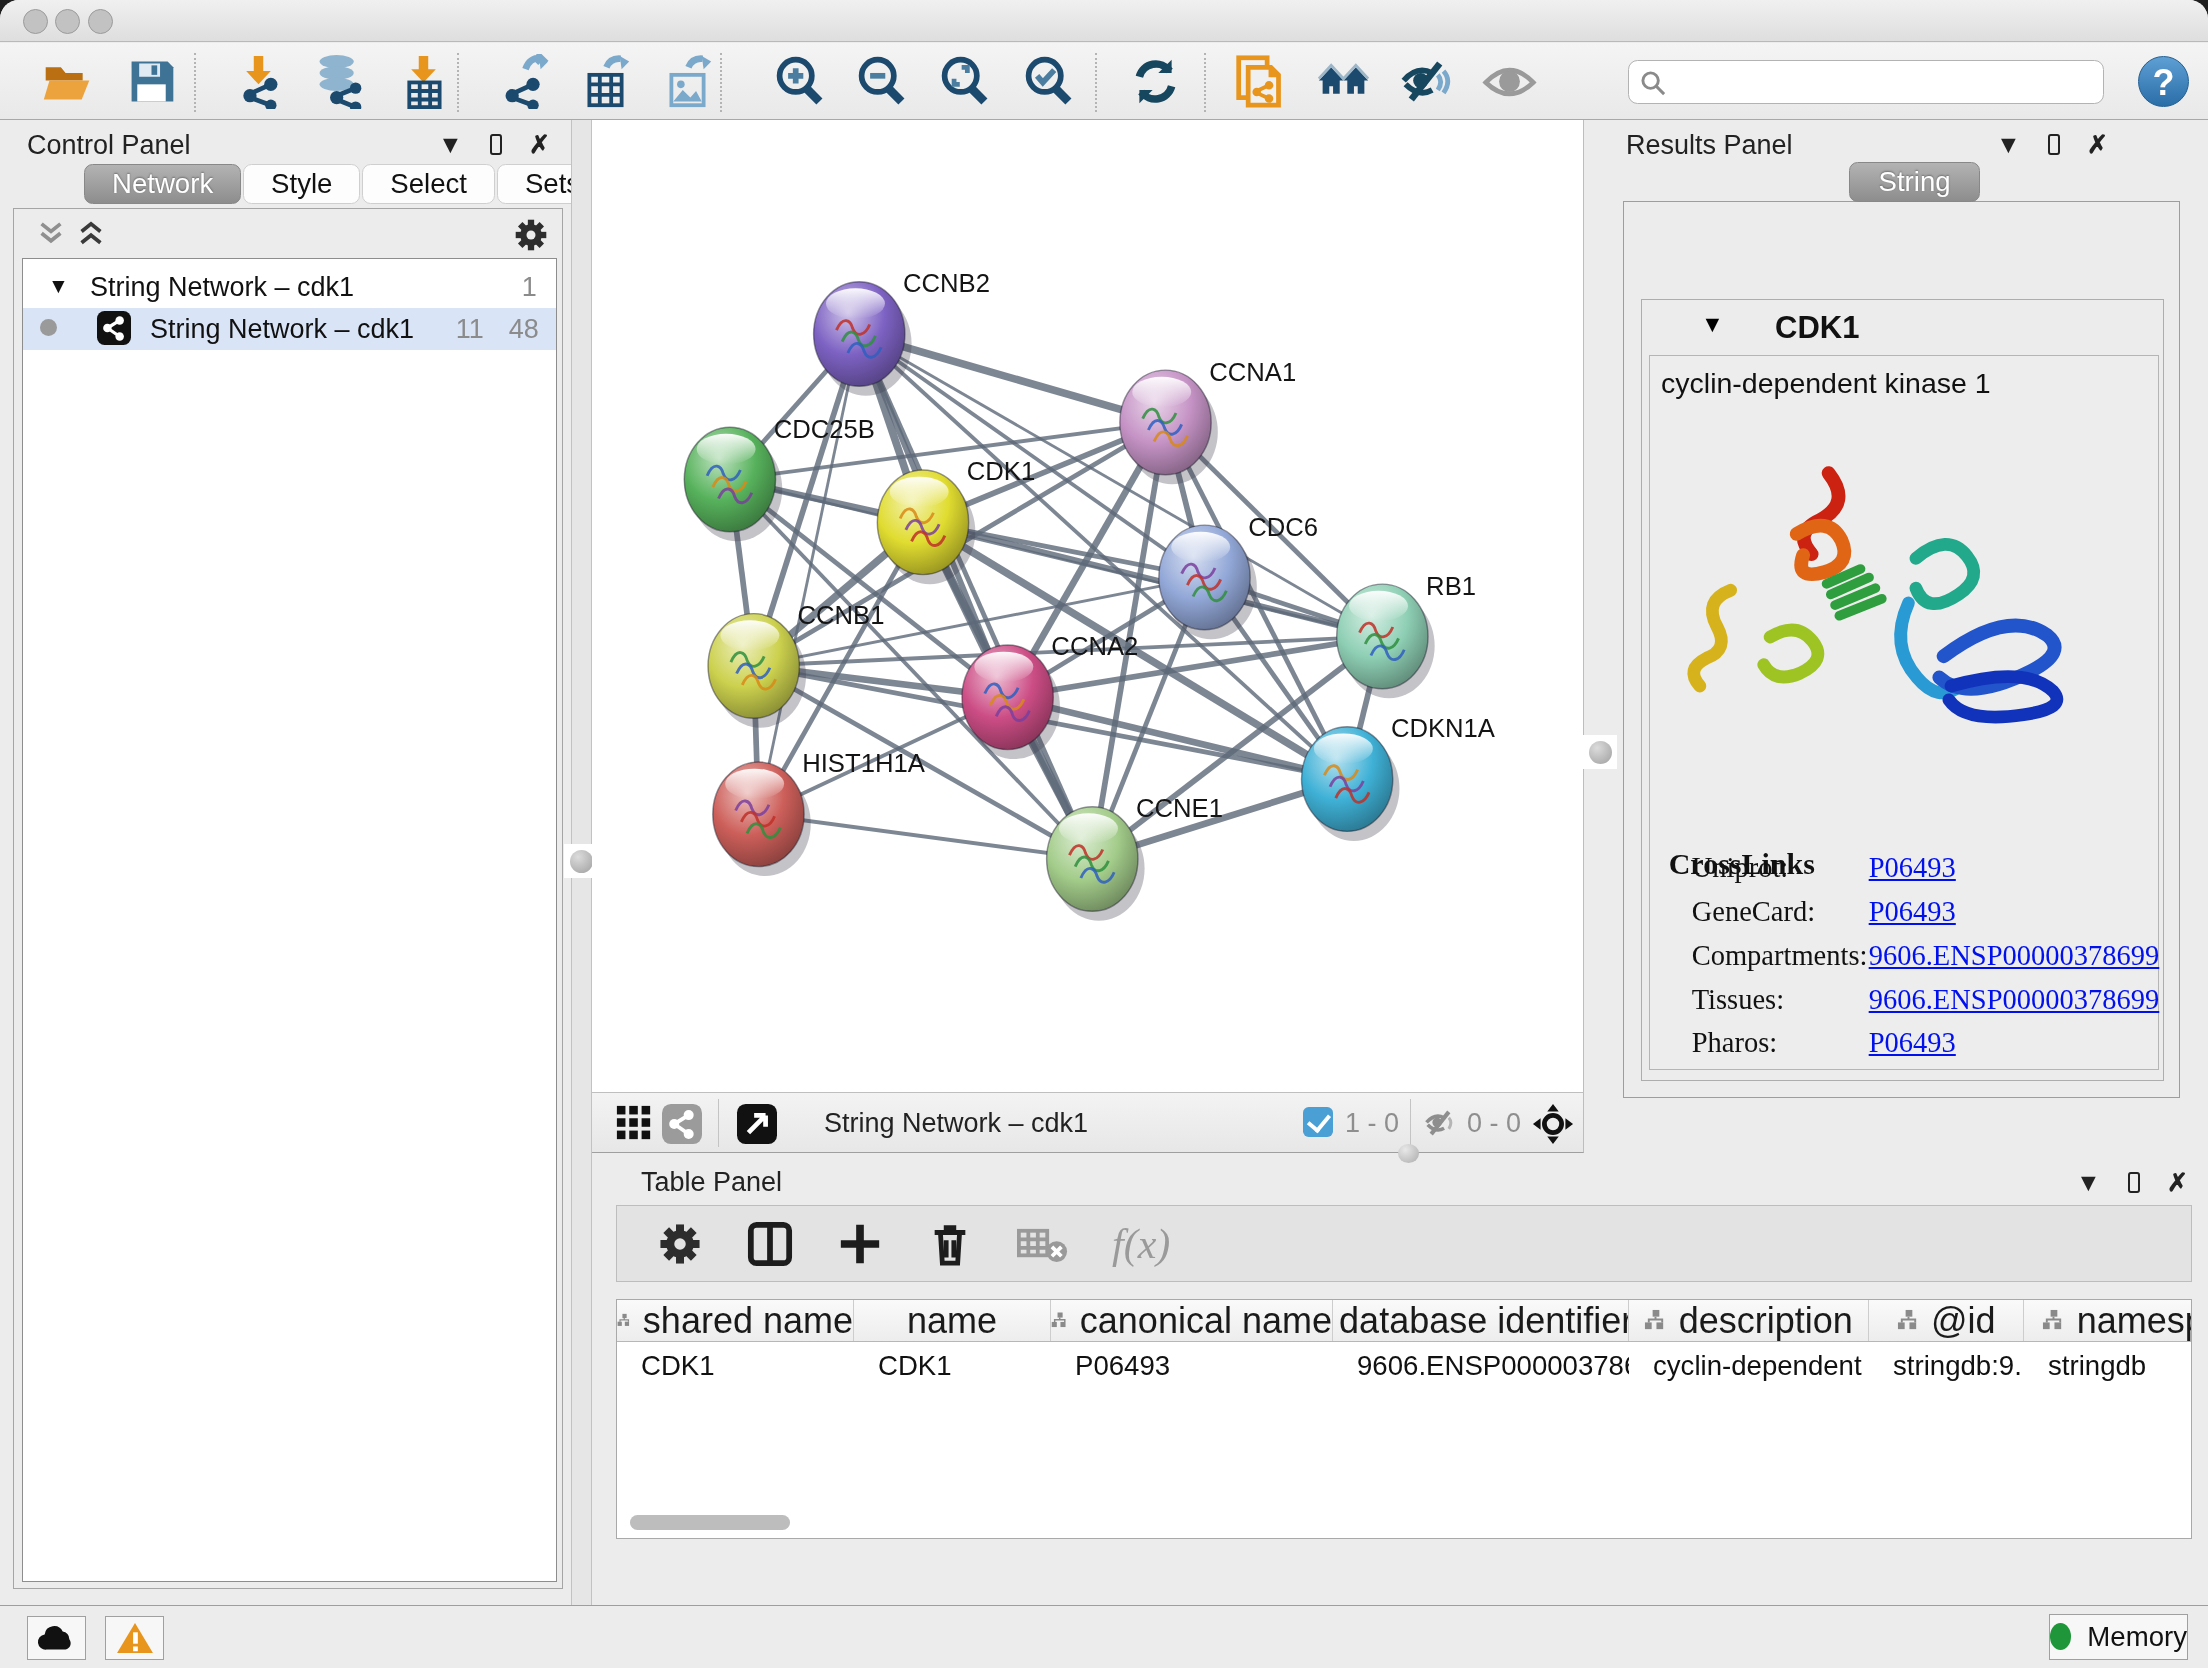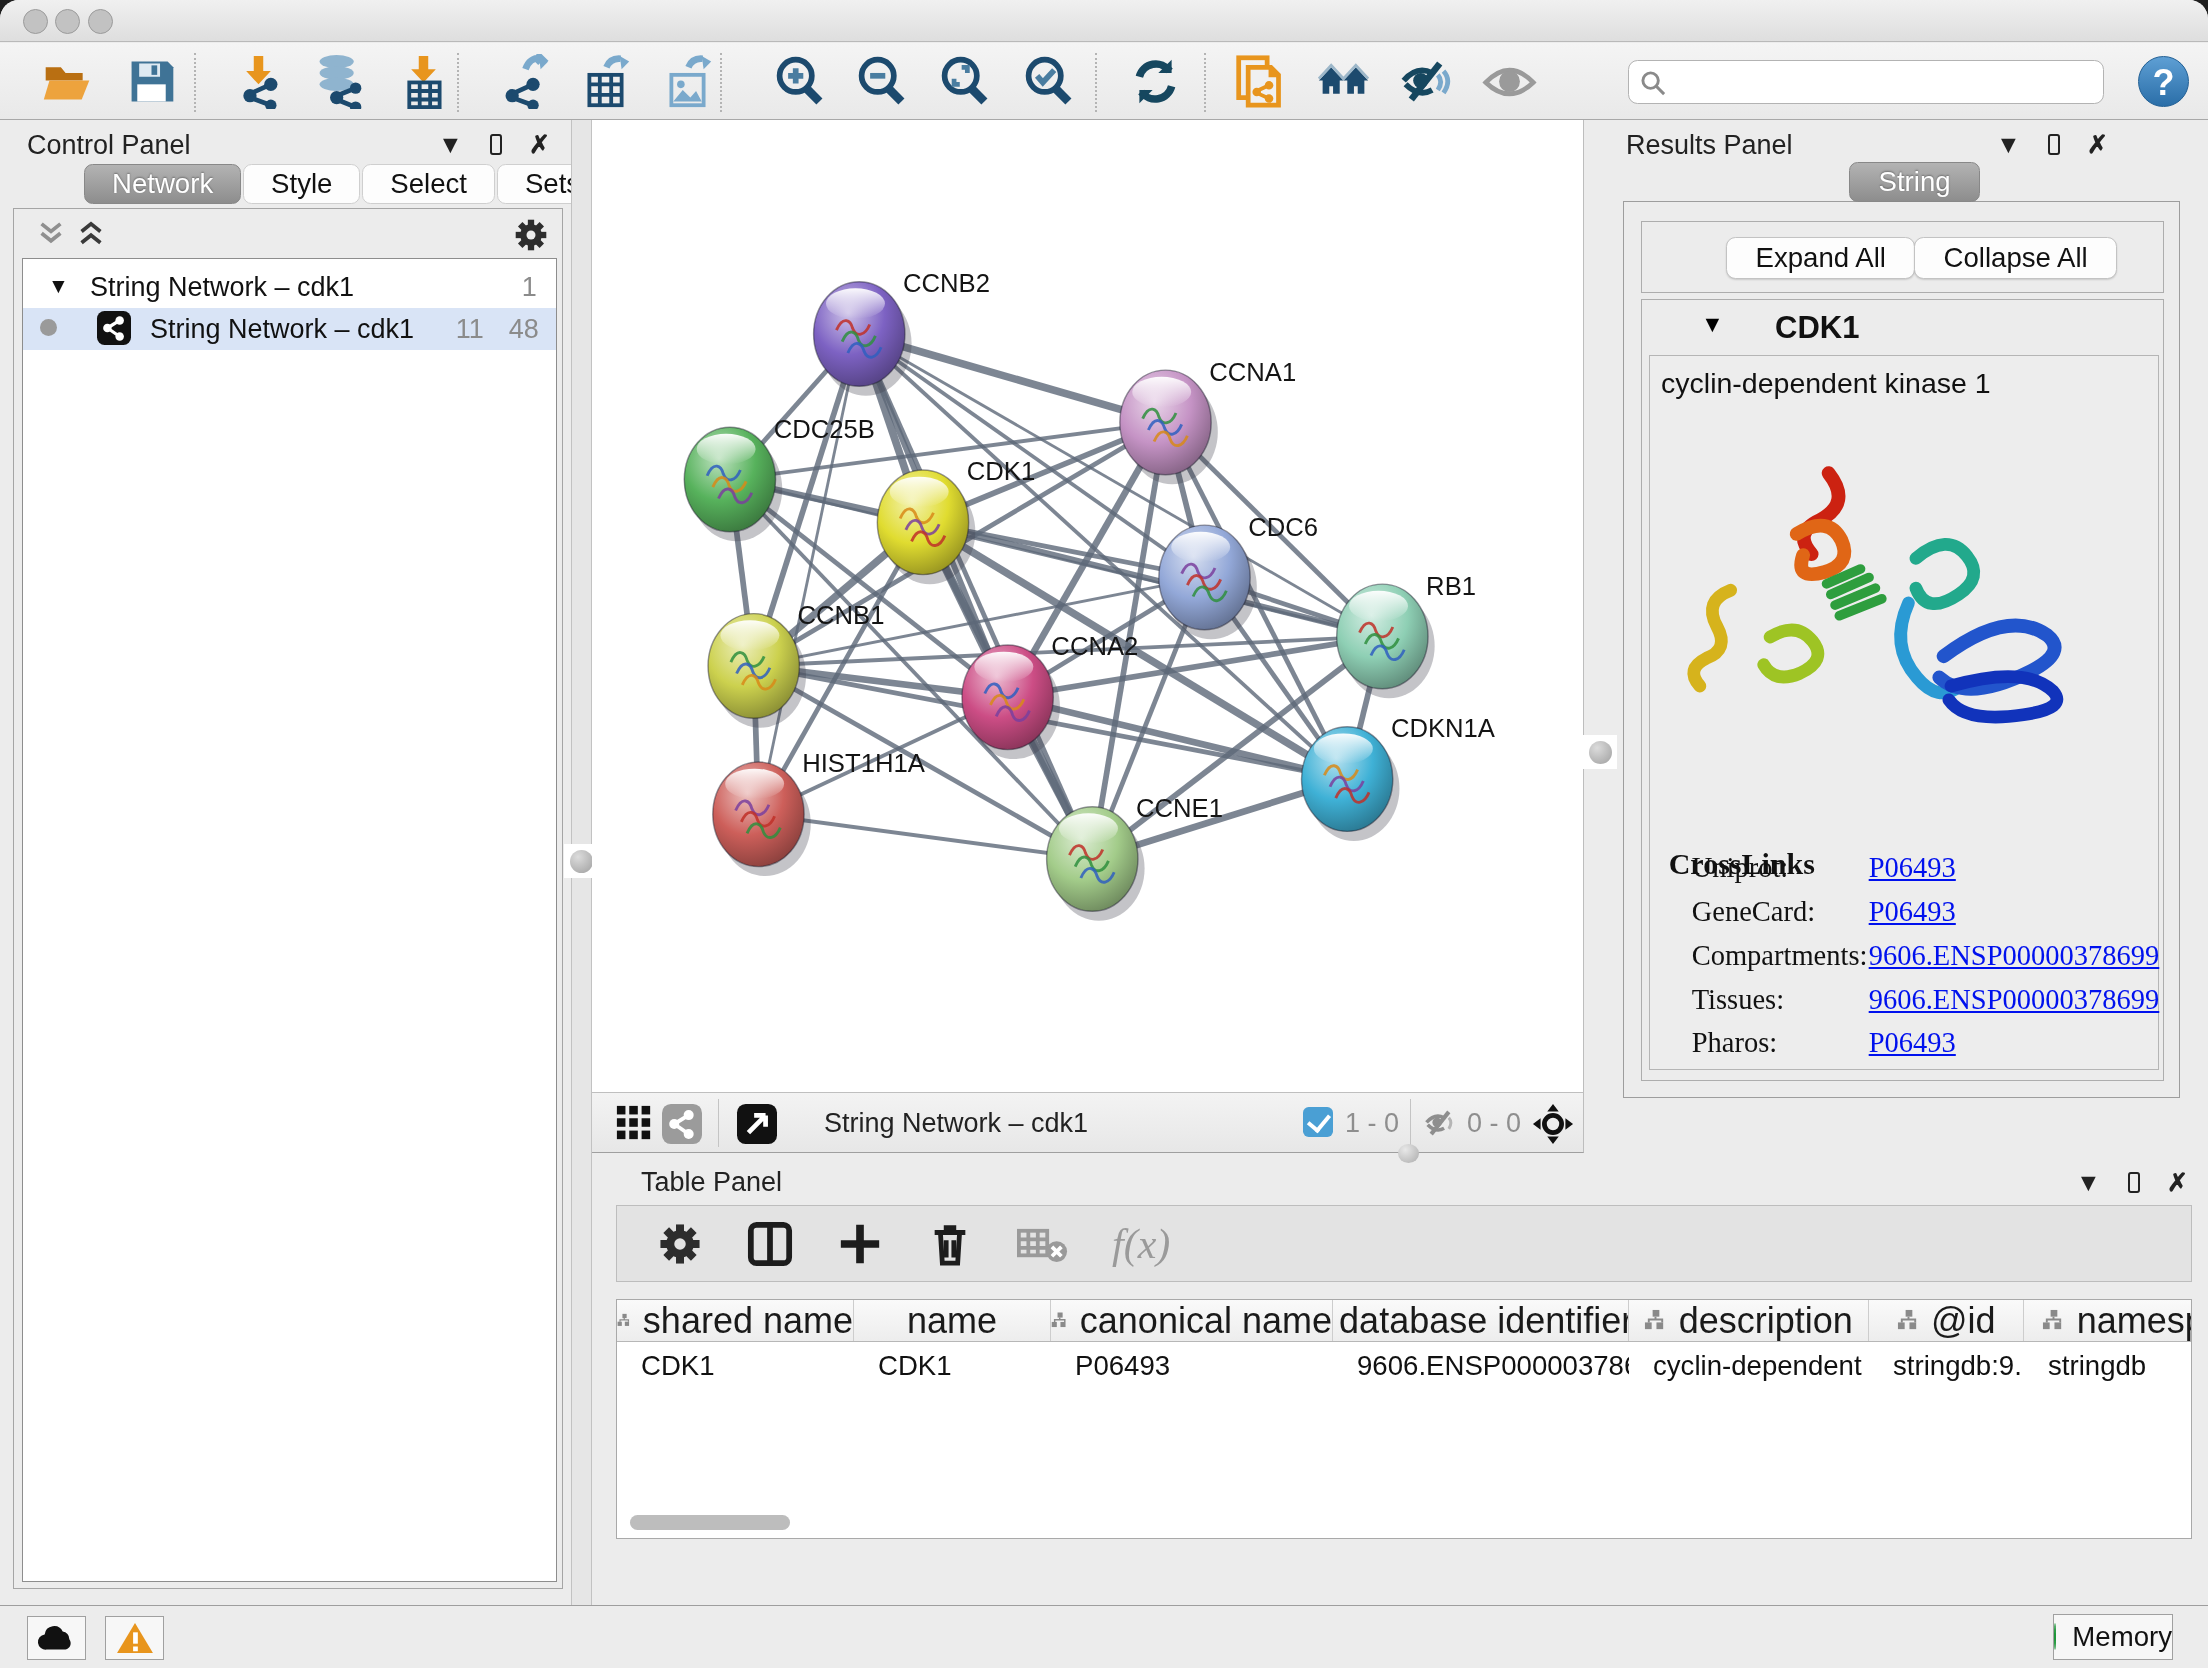--- a/index.html
+++ b/index.html
@@ -114,21 +114,21 @@
   .btab { height:42px; padding:0 28.5px; font-size:28.5px; line-height:40px; background:#fdfdfd;
     border:1px solid #d4d4d4; color:#111; }
   .btab.first { border-radius:8.6px 0 0 8.6px; }
   .btab.last { border-radius:0 8.6px 8.6px 0; }
   .btab.active { background:linear-gradient(#a8a8a8,#8c8c8c); color:#fff; border-color:#8a8a8a;
     text-shadow:0 -1px 1.9px rgba(0,0,0,.35); }
 
   .statusbar { position:absolute; left:0; top:1605px; width:100%; height:63px; background:#ececec; border-top:1.9px solid #9e9e9e; }
   .sb-btn { position:absolute; top:9.5px; width:59px; height:44px; background:#f7f7f7; border:1.9px solid #a0a0a0;
     display:flex; align-items:center; justify-content:center; }
-  .mem-btn { position:absolute; right:35px; top:7.6px; width:120px; height:46px; background:#f7f7f7;
+  .mem-btn { position:absolute; right:20px; top:7.6px; width:139px; height:46px; background:#f7f7f7;
     border:1.9px solid #a0a0a0; display:flex; align-items:center; justify-content:center; gap:16px; }
   .mem-dot { width:27px; height:27px; border-radius:50%; background:#1e9639; }
   .mem-label { font-size:27.6px; color:#111; }
 
   text.nlabel { font-family:"Liberation Sans",sans-serif; font-size:27px; fill:#141414; }
 </style>
 </head>
 <body>
 
 <div class="window">
@@ -623,24 +623,20 @@
 
   <div class="results">
     <div class="res-head panel-title">Results Panel</div>
     <div class="panel-icons" style="top:11.4px; right:21px; width:112px;">
       <span class="pi">▼</span>
       <span class="pi square"></span>
       <span class="pi" style="font-weight:bold;">✗</span>
     </div>
     <div class="string-tab">String</div>
     <div class="res-box">
-      <div class="btns-box">
-        <button class="rbtn" style="left:84px">Expand All</button>
-        <button class="rbtn" style="left:272px">Collapse All</button>
-      </div>
       <div class="cdk-box">
         <div class="cdk-head">
           <span style="position:absolute;left:59px;top:11.4px;font-size:23px">▼</span>
           <span class="cdk-title">CDK1</span>
         </div>
         <div class="cdk-inner">
           <div class="cdk-desc">cyclin-dependent kinase 1</div>
           <svg class="protein" viewBox="0 0 420 320">
             <g fill="none" stroke-linecap="round">
               <path d="M150 38 q22 28 -8 44 q-26 12 -8 32" stroke="#cc2211" stroke-width="13"></path>

